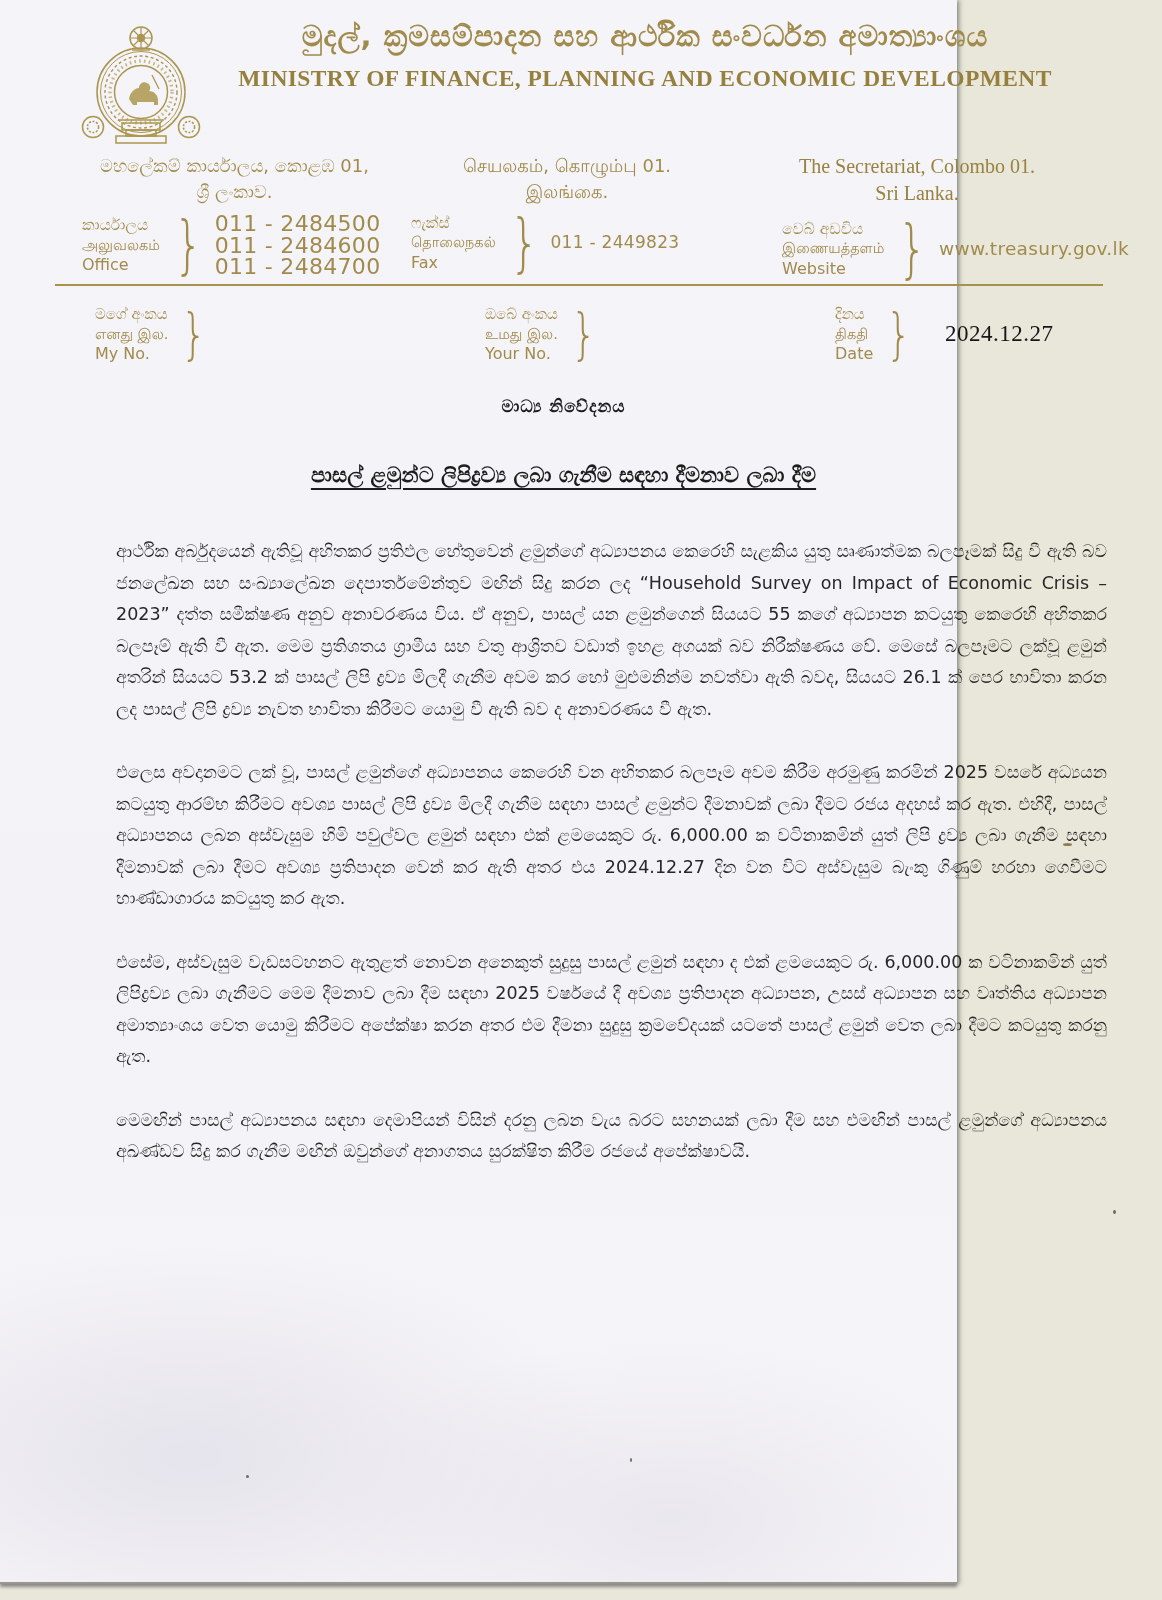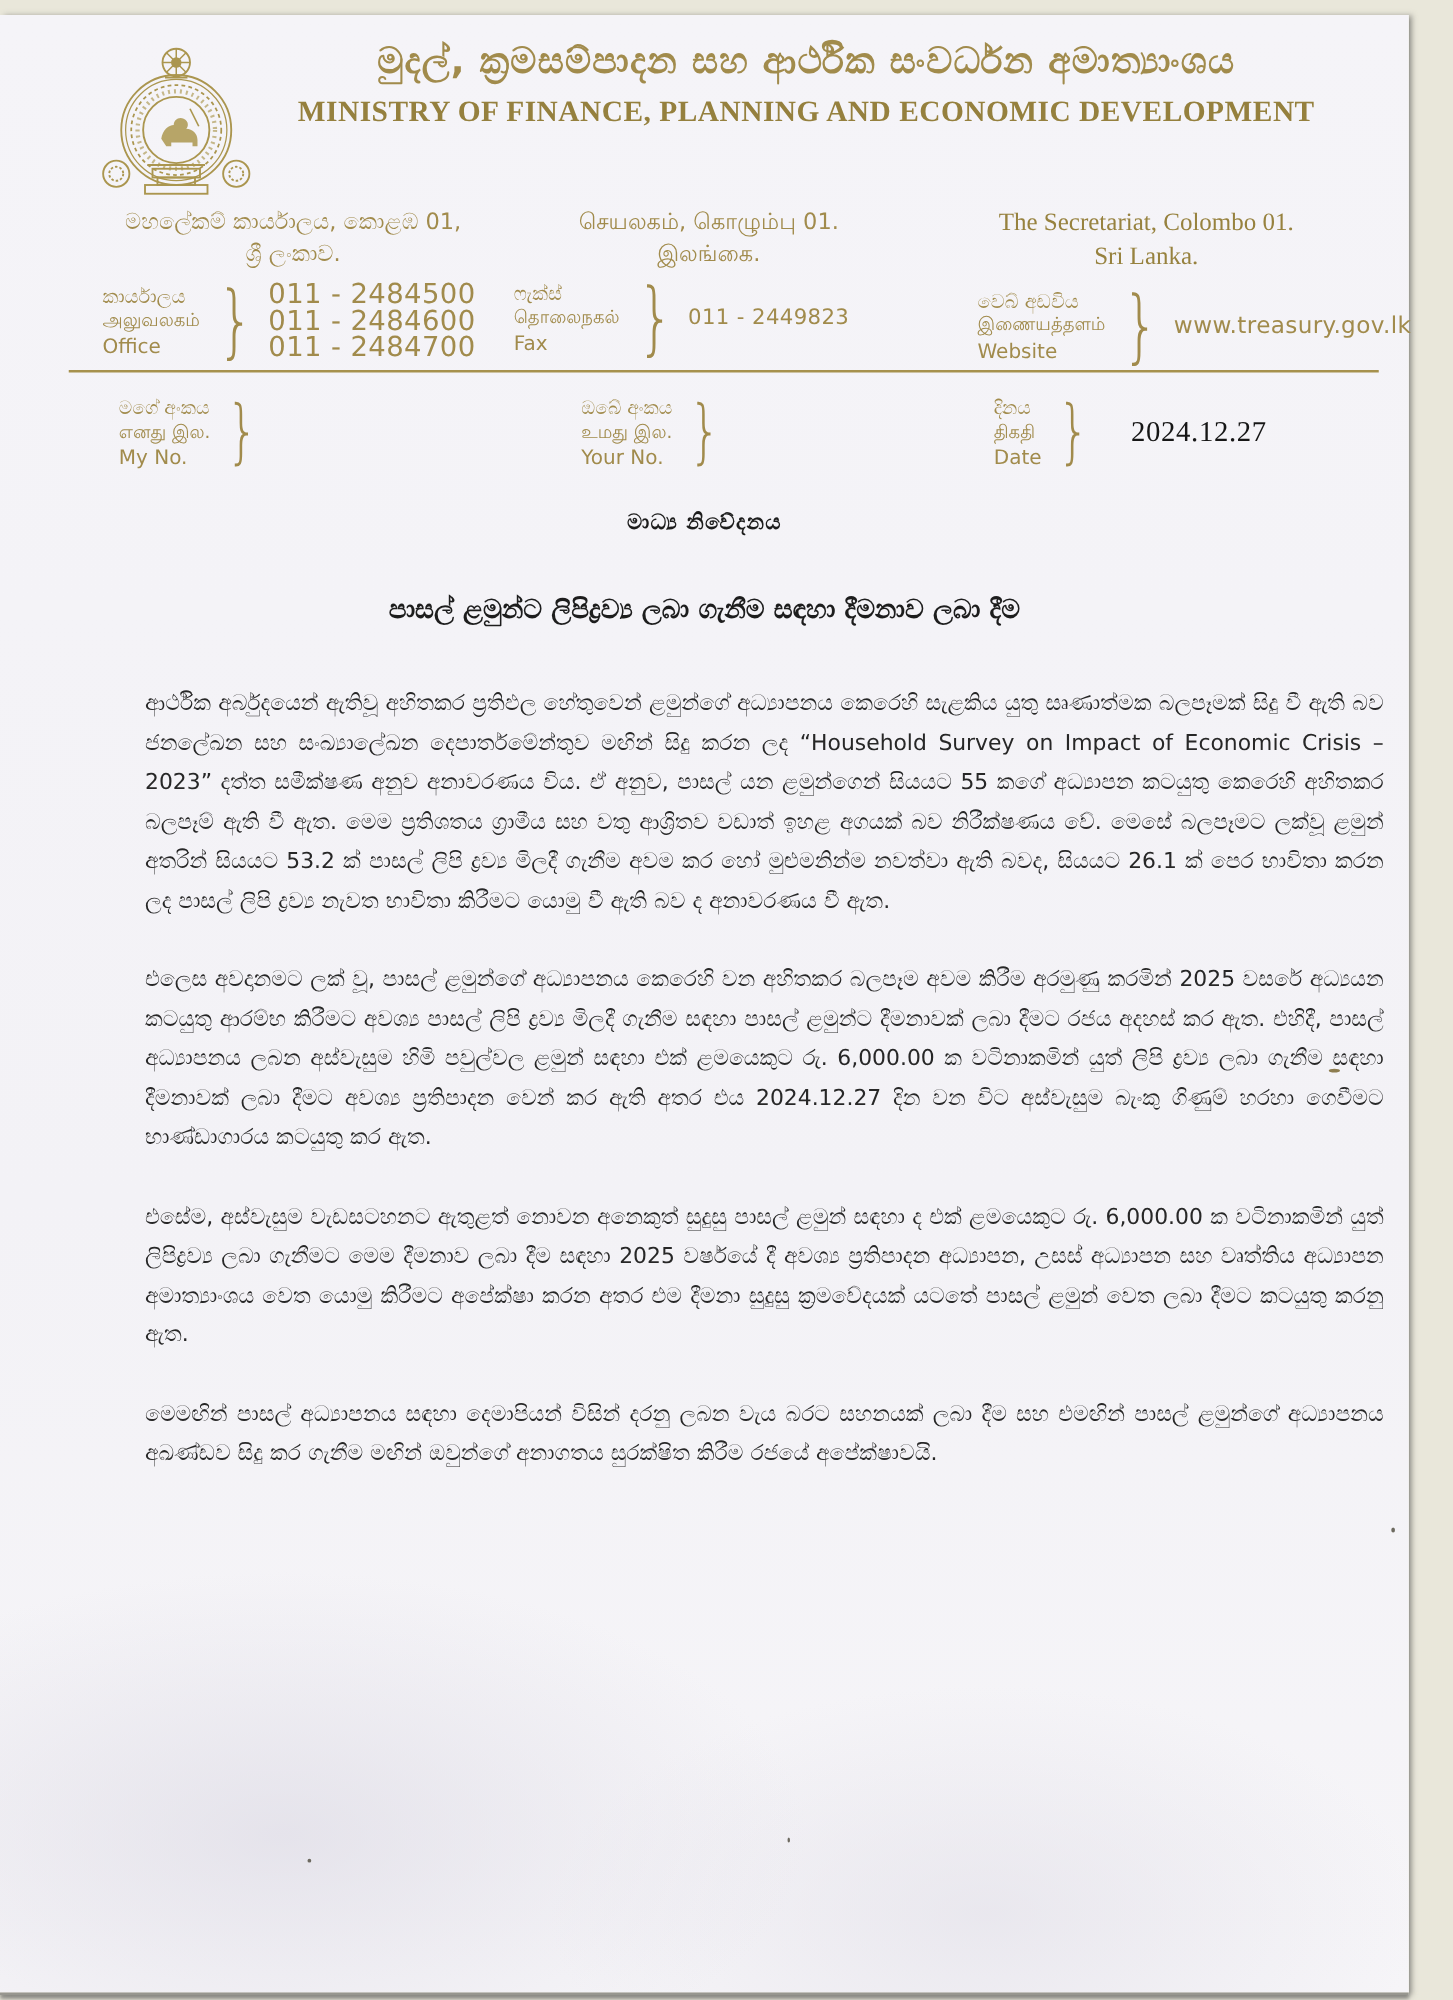--- a/index.html
+++ b/index.html
@@ -9,21 +9,21 @@
     --paper:#f4f3f7;
   }
   *{box-sizing:border-box;}
   html,body{margin:0;padding:0;}
   body{
     width:1162px;height:1600px;position:relative;overflow:hidden;
     background:#e9e7da;
     font-family:"DejaVu Sans",sans-serif;
   }
   .page{
-    position:absolute;left:0;top:12px;width:1127px;height:1584px;
+    position:absolute;left:0;top:0;width:957px;height:1584px;
     background:
       radial-gradient(ellipse 600px 300px at 20% 92%, rgba(225,223,232,.8), rgba(0,0,0,0) 70%),
       radial-gradient(ellipse 500px 260px at 70% 96%, rgba(228,226,234,.7), rgba(0,0,0,0) 70%),
       linear-gradient(180deg,#f5f4f8 0%,#f3f2f6 60%,#f6f5f8 100%);
     box-shadow:3px 0 4px rgba(110,110,105,.5), 0 3px 3px rgba(90,90,88,.6);
     border-bottom:2px solid #97968f;
   }
   
   .emblem{position:absolute;left:76px;top:24px;width:130px;height:126px;}
   .titles{position:absolute;left:205px;top:14px;width:880px;text-align:center;color:var(--gold);}
@@ -50,38 +50,38 @@
   .vals.single{font-size:17px;}
   .url{font-size:18.5px;}
   .c1 .lgroup{margin-left:20px;}
   .c2 .lgroup{margin-left:4px;}
   .c3 .lgroup{margin-left:55px;margin-top:12px;}
   
   .rule{position:absolute;left:55px;top:284px;width:1048px;border-top:2.5px solid #a6914d;}
   
   .refrow{
     position:absolute;left:95px;top:296px;width:990px;
-    display:grid;grid-template-columns:370px 330px 290px;color:var(--gold);
+    display:grid;grid-template-columns:370px 330px 290px;color:var(--gold);gap:20px;
   }
   .refrow .lbls{font-size:15px;line-height:20px;}
   .dateval{
     font-family:"Liberation Serif",serif;font-size:23px;color:#161616;
     margin-left:22px;align-self:center;letter-spacing:.5px;
   }
   
   .doc-title{
     position:absolute;left:0;top:396px;width:1127px;text-align:center;
     font-size:17px;font-weight:600;color:#1d1d1d;letter-spacing:1px;
   }
   .subject{
     position:absolute;left:0;top:463px;width:1127px;text-align:center;
     font-size:21px;font-weight:600;color:#1d1d1d;
   }
   .subject span{
-    text-underline-offset:6px;text-decoration-thickness:1.5px;
+    text-decoration:underline;text-underline-offset:6px;text-decoration-thickness:1.5px;
   }
   .content{position:absolute;left:86px;top:536px;width:991px;margin-left:30px;}
   .content p{
     margin:0 0 32px 0;font-size:17.5px;line-height:31.5px;
     text-align:justify;color:var(--ink);
   }
   
   .speck{position:absolute;background:#6d6a60;border-radius:50%;}
   .s1{left:1063px;top:843px;width:9px;height:3px;background:#8d7d50;}
   .s2{left:246px;top:1475px;width:3px;height:3px;}

